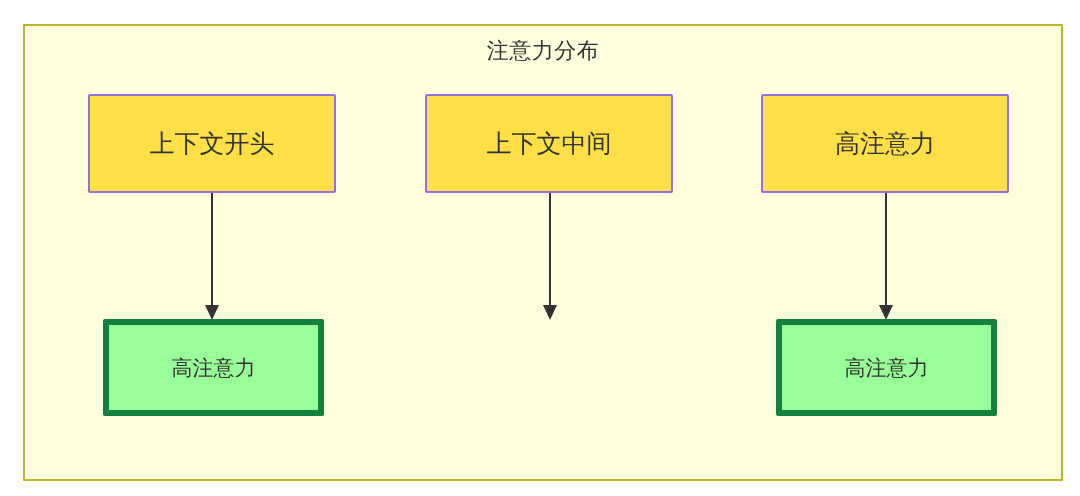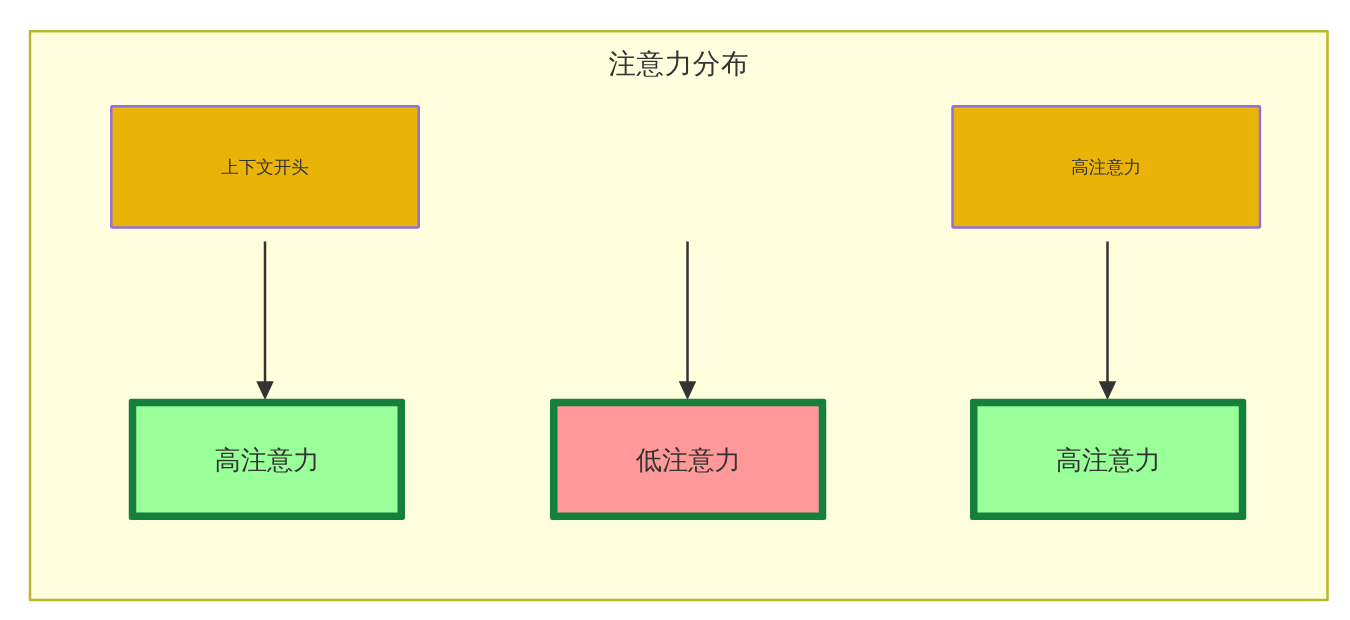--- a/index.html
+++ b/index.html
@@ -57,25 +57,25 @@
     display: flex;
     align-items: center;
     justify-content: center;
     color: #333333;
     white-space: nowrap;
   }
 
   .node-top {
     width: 248px;
     height: 99px;
-    top: 84px;
-    background: #eab308;
+    top: 94px;
+    background: #fde047;
     border: 2px solid #9370db;
     border-radius: 2px;
-    font-size: 14px;
+    font-size: 25px;
   }
 
   .node-bottom {
     width: 221px;
     height: 97px;
     top: 319px;
     border: 6px solid #15803d;
     border-radius: 2px;
     font-size: 21px;
   }
@@ -110,20 +110,23 @@
 <div id="canvas">
 
   <div class="subgraph">
     <div class="subgraph-title">注意力分布</div>
   </div>
 
   <div class="node node-top col1-top">
     <span>上下文开头</span>
   </div>
 
+  <div class="node node-top col2-top">
+    <span>上下文中间</span>
+  </div>
 
   <div class="node node-top col3-top">
     <span>高注意力</span>
   </div>
 
   <div class="arrow arrow-a1">
     <svg width="16" height="128" viewBox="0 0 16 128" xmlns="http://www.w3.org/2000/svg">
       <line x1="8" y1="0" x2="8" y2="116" stroke="#333333" stroke-width="2"></line>
       <polygon points="8,127 1,112 15,112" fill="#333333"></polygon>
     </svg>
@@ -140,21 +143,18 @@
     <svg width="16" height="128" viewBox="0 0 16 128" xmlns="http://www.w3.org/2000/svg">
       <line x1="8" y1="0" x2="8" y2="116" stroke="#333333" stroke-width="2"></line>
       <polygon points="8,127 1,112 15,112" fill="#333333"></polygon>
     </svg>
   </div>
 
   <div class="node node-bottom col1-bottom fill-green">
     <span>高注意力</span>
   </div>
 
-  <div class="node node-bottom col2-bottom fill-red">
-    <span>低注意力</span>
-  </div>
 
   <div class="node node-bottom col3-bottom fill-green">
     <span>高注意力</span>
   </div>
 
 </div>
 
 </body></html>

